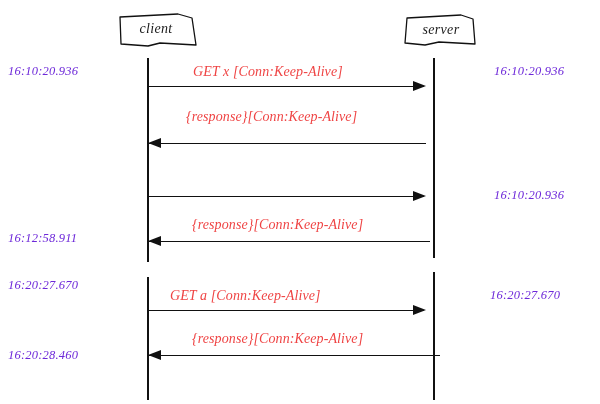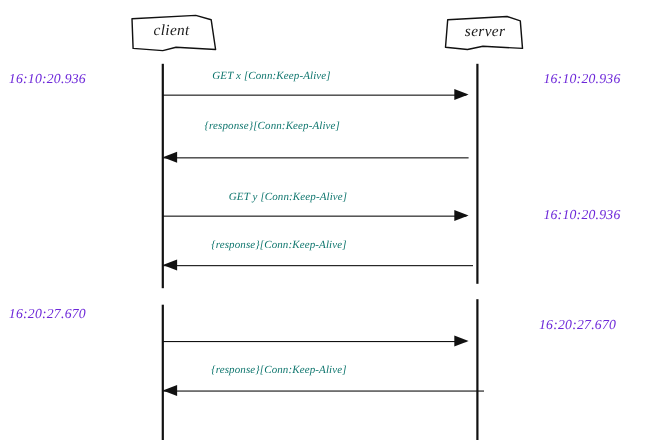--- a/index.html
+++ b/index.html
@@ -61,22 +61,22 @@
     border-left: 13px solid #111111;
   }
   .arrowhead.left {
     border-top: 5px solid transparent;
     border-bottom: 5px solid transparent;
     border-right: 13px solid #111111;
   }
   .msg-label {
     position: absolute;
     font-style: italic;
-    font-size: 10px;
-    color: #0f766e;
+    font-size: 14px;
+    color: #ef4444;
     white-space: nowrap;
     letter-spacing: 0.1px;
   }
 
   
   .timestamp {
     position: absolute;
     font-style: italic;
     font-size: 12.5px;
     color: #6d28d9;
@@ -109,35 +109,37 @@
   <div class="lifeline" style="left:433px; top:272px; width:2.2px; height:128px;"></div>
 
   <div class="msg-label" style="left:193px; top:64px;">GET x [Conn:Keep-Alive]</div>
   <div class="msg-line" style="left:148px; top:86px; width:276px;"></div>
   <div class="arrowhead right" style="left:413px; top:81px;"></div>
 
   <div class="msg-label" style="left:186px; top:109px;">{response}[Conn:Keep-Alive]</div>
   <div class="msg-line" style="left:148px; top:143px; width:278px;"></div>
   <div class="arrowhead left" style="left:148px; top:138px;"></div>
 
-  <div class="msg-label" style="left:208px; top:174px;">GET y [Conn:Keep-Alive]</div>
   <div class="msg-line" style="left:148px; top:196px; width:276px;"></div>
   <div class="arrowhead right" style="left:413px; top:191px;"></div>
 
   <div class="msg-label" style="left:192px; top:217px;">{response}[Conn:Keep-Alive]</div>
   <div class="msg-line" style="left:148px; top:241px; width:282px;"></div>
   <div class="arrowhead left" style="left:148px; top:236px;"></div>
 
+  <div class="msg-label" style="left:170px; top:288px;">GET a [Conn:Keep-Alive]</div>
   <div class="msg-line" style="left:148px; top:310px; width:276px;"></div>
   <div class="arrowhead right" style="left:413px; top:305px;"></div>
 
   <div class="msg-label" style="left:192px; top:331px;">{response}[Conn:Keep-Alive]</div>
   <div class="msg-line" style="left:148px; top:355px; width:292px;"></div>
   <div class="arrowhead left" style="left:148px; top:350px;"></div>
 
   <div class="timestamp" style="left:8px; top:64px;">16:10:20.936</div>
+  <div class="timestamp" style="left:8px; top:231px;">16:12:58.911</div>
   <div class="timestamp" style="left:8px; top:278px;">16:20:27.670</div>
+  <div class="timestamp" style="left:8px; top:348px;">16:20:28.460</div>
 
   <div class="timestamp" style="left:494px; top:64px;">16:10:20.936</div>
   <div class="timestamp" style="left:494px; top:188px;">16:10:20.936</div>
   <div class="timestamp" style="left:490px; top:288px;">16:20:27.670</div>
 
 </div>
 
 </body></html>

